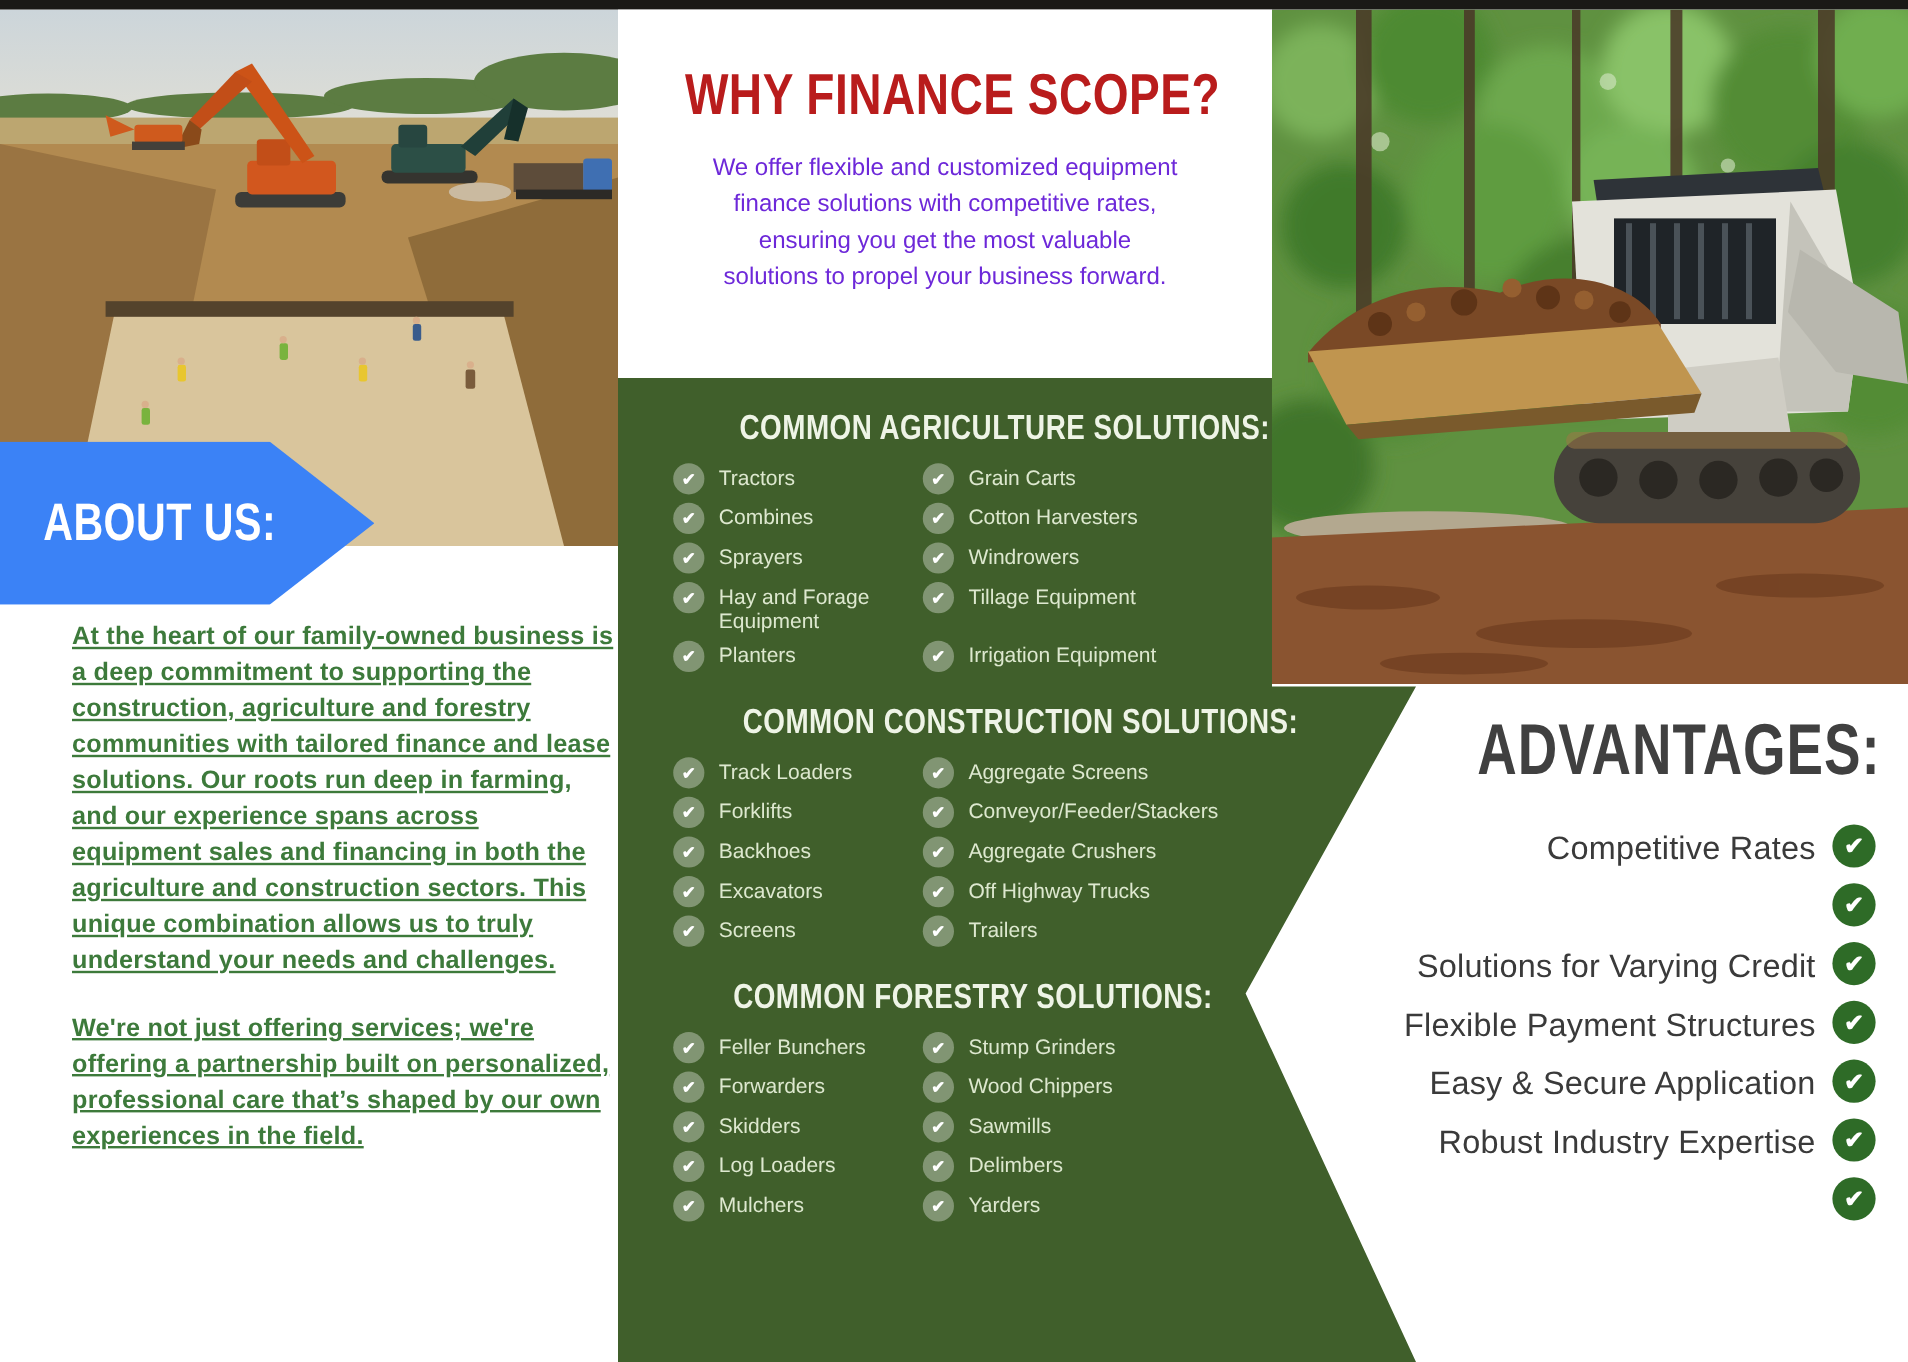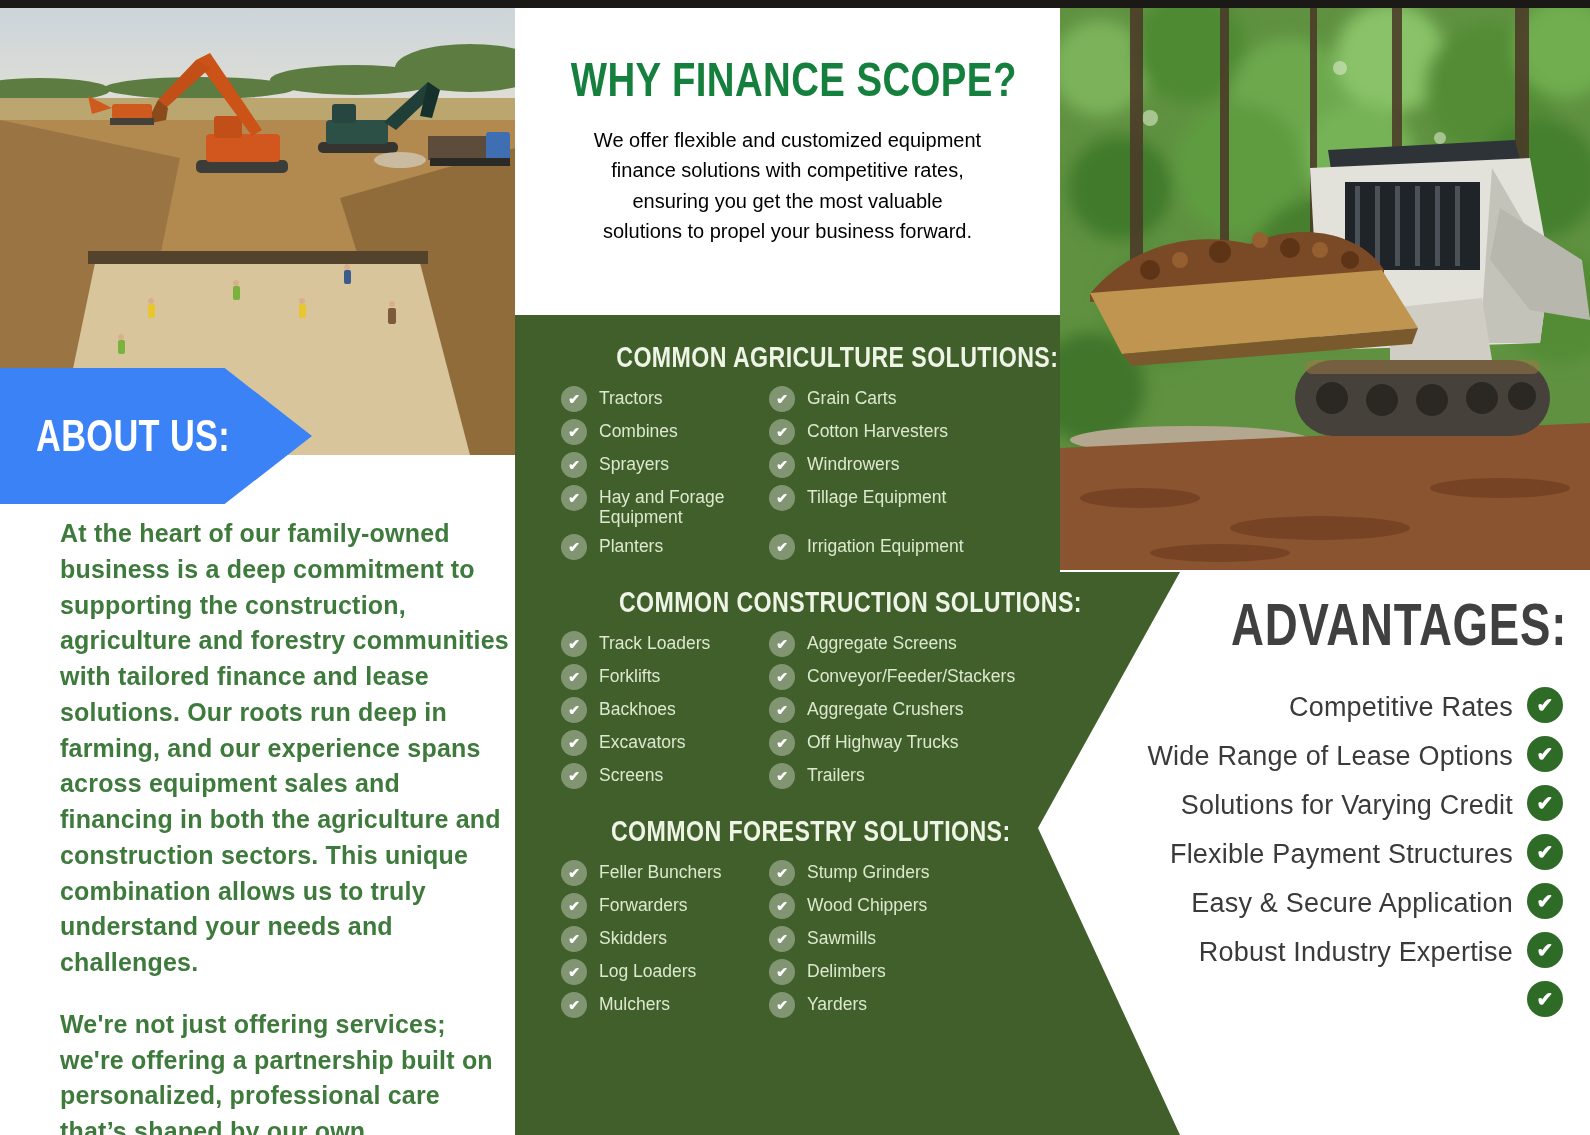--- a/index.html
+++ b/index.html
@@ -24,30 +24,30 @@
     display:flex;align-items:center;
   }
   .about-arrow .cond{
     color:#ffffff;font-size:44px;font-weight:800;letter-spacing:.5px;
     transform:scaleX(.78);transform-origin:left center;margin-left:36px;white-space:nowrap;
   }
 
   
   .left-text{position:absolute;left:60px;top:516px;width:452px;z-index:4;}
   .left-text p{
-    margin:0 0 26px 0;color:#3d7a3b;font-weight:700;font-size:25px;
-    line-height:1.43;letter-spacing:.2px;
+    margin:0 0 26px 0;color:#3d7a3b;font-weight:700;font-size:21px;
+    line-height:1.43;letter-spacing:.2px;text-decoration:underline;
   }
 
   
   .mid-top{position:absolute;left:515px;top:8px;width:545px;height:307px;background:#ffffff;text-align:center;}
-  .mid-top h1{margin:44px 0 18px 0;font-size:48px;color:#15803d;}
+  .mid-top h1{margin:44px 0 18px 0;font-size:48px;color:#b91c1c;}
   .mid-top h1 .cond{display:inline-block;font-weight:800;transform:scaleX(.8);transform-origin:center;white-space:nowrap;letter-spacing:.5px;}
   .mid-top .why-body{
-    width:392px;margin:0 auto;font-size:20px;line-height:1.52;color:#000000;font-weight:400;
+    width:392px;margin:0 auto;font-size:20px;line-height:1.52;color:#6d28d9;font-weight:400;
   }
 
   
   .green-panel{position:absolute;left:515px;top:315px;width:670px;height:820px;z-index:3;}
   .green-bg{
     position:absolute;inset:0;background:#405f2b;
     clip-path:polygon(0 0,545px 0,545px 257px,665px 257px,523px 513px,665px 820px,0 820px);
   }
   .panel-content{position:relative;padding:26px 0 0 46px;width:486px;}
   .panel-section h2{margin:0 0 14px 0;text-align:center;font-size:29px;color:#eef4e6;}
@@ -387,21 +387,20 @@
   </div>
 
   <div class="advantages">
     <h1><span class="cond">ADVANTAGES:</span></h1>
     <div>
         <div class="adv-row">
           <span class="adv-label">Competitive Rates</span>
           <span class="acheck">✔</span>
         </div>
         <div class="adv-row">
-          <span class="adv-label">Wide Range of Lease Options</span>
           <span class="acheck">✔</span>
         </div>
         <div class="adv-row">
           <span class="adv-label">Solutions for Varying Credit</span>
           <span class="acheck">✔</span>
         </div>
         <div class="adv-row">
           <span class="adv-label">Flexible Payment Structures</span>
           <span class="acheck">✔</span>
         </div>

